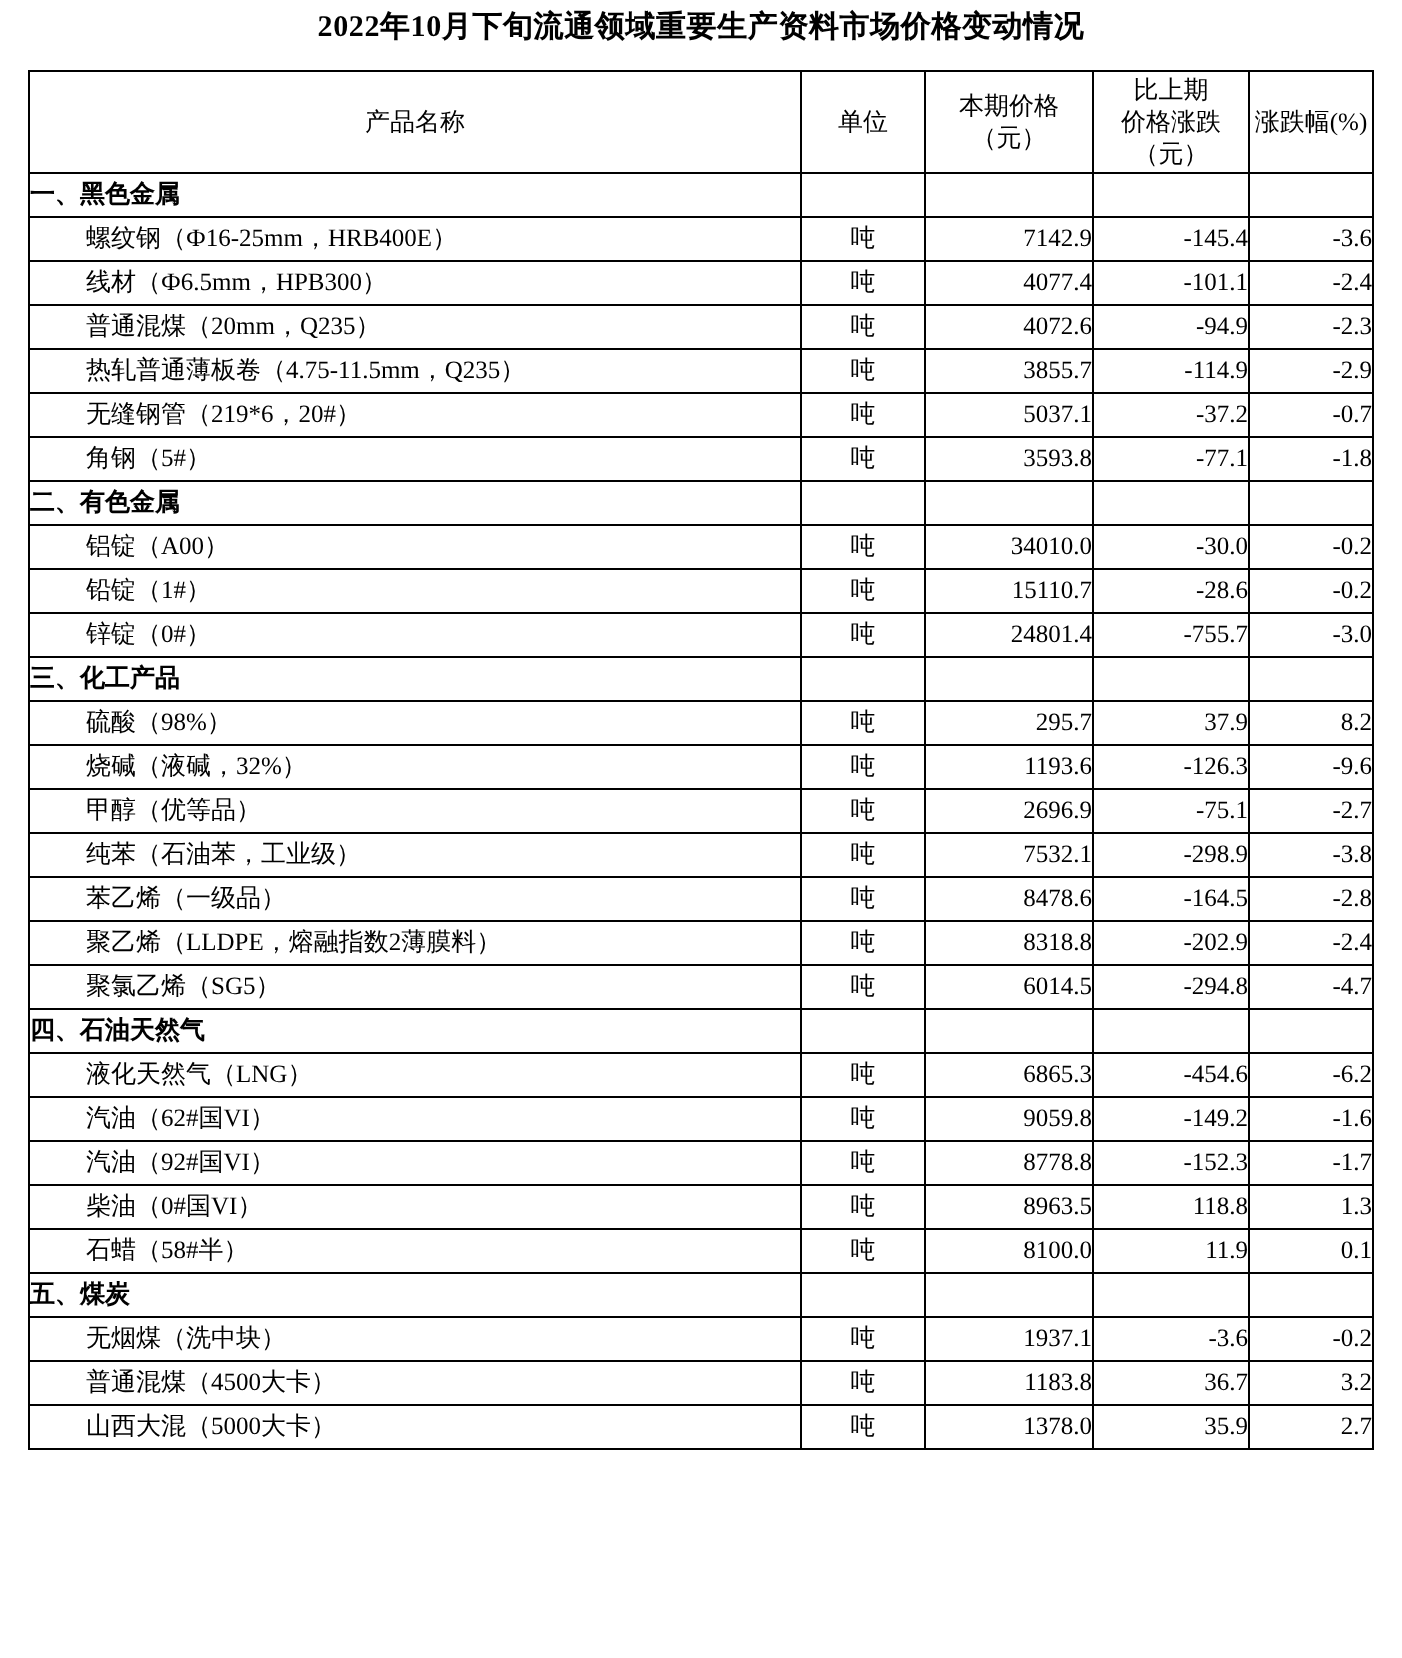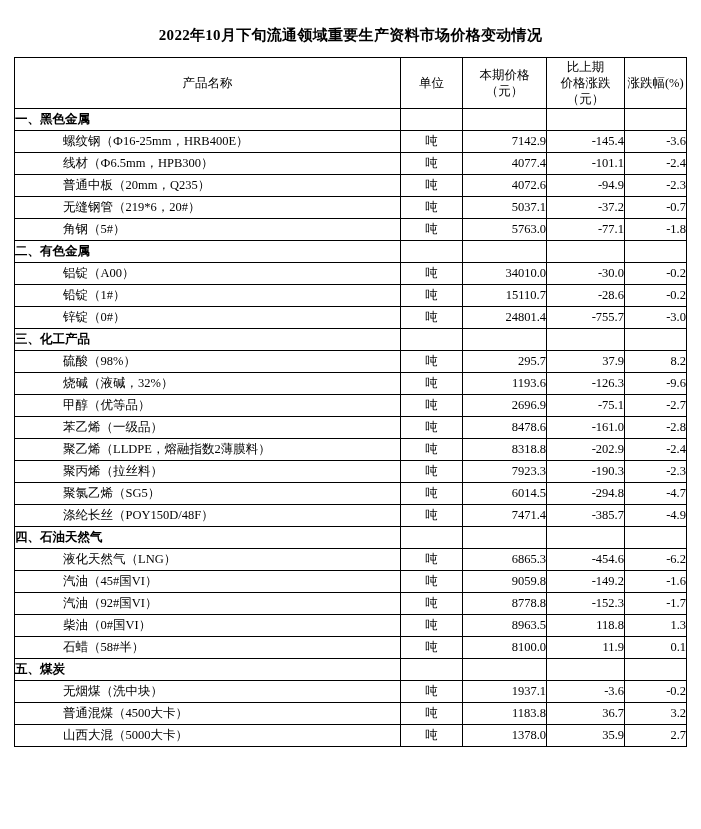--- a/index.html
+++ b/index.html
@@ -17,21 +17,21 @@
   .page {
     width: 701px;
     padding: 0;
     box-sizing: border-box;
   }
   .title {
     text-align: center;
     font-size: 15px;
     font-weight: bold;
     letter-spacing: 0.3px;
-    margin: 26px 0 12px 0;
+    margin: 4px 0 12px 0;
     font-family: "Liberation Serif", "DejaVu Serif", serif;
   }
   table.data {
     border-collapse: collapse;
     width: 672px;
     margin: 0 auto;
     table-layout: fixed;
   }
   table.data th, table.data td {
     border: 1px solid #000000;
@@ -59,21 +59,21 @@
   td.name {
     text-align: left;
     padding-left: 6px;
     white-space: nowrap;
     overflow: hidden;
   }
   td.name.cat {
     font-weight: bold;
   }
   td.name.item {
-    padding-left: 48px;
+    padding-left: 28px;
   }
   td.unit {
     text-align: center;
   }
   td.num {
     text-align: right;
     padding-right: 16px;
   }
   td.pct {
     text-align: right;
@@ -127,37 +127,44 @@
           <td class="pct">-3.6</td>
         </tr>
         <tr>
           <td class="name item">线材（Ф6.5mm，HPB300）</td>
           <td class="unit">吨</td>
           <td class="num">4077.4</td>
           <td class="num">-101.1</td>
           <td class="pct">-2.4</td>
         </tr>
         <tr>
-          <td class="name item">普通中板（20mm，Q235）</td>
+          <td class="name item">普通混煤（20mm，Q235）</td>
           <td class="unit">吨</td>
           <td class="num">4072.6</td>
           <td class="num">-94.9</td>
           <td class="pct">-2.3</td>
         </tr>
         <tr>
+          <td class="name item">热轧普通薄板卷（4.75-11.5mm，Q235）</td>
+          <td class="unit">吨</td>
+          <td class="num">3855.7</td>
+          <td class="num">-114.9</td>
+          <td class="pct">-2.9</td>
+        </tr>
+        <tr>
           <td class="name item">无缝钢管（219*6，20#）</td>
           <td class="unit">吨</td>
           <td class="num">5037.1</td>
           <td class="num">-37.2</td>
           <td class="pct">-0.7</td>
         </tr>
         <tr>
           <td class="name item">角钢（5#）</td>
           <td class="unit">吨</td>
-          <td class="num">5763.0</td>
+          <td class="num">3593.8</td>
           <td class="num">-77.1</td>
           <td class="pct">-1.8</td>
         </tr>
         <tr>
           <td class="name cat">二、有色金属</td>
           <td class="unit"></td>
           <td class="num"></td>
           <td class="num"></td>
           <td class="pct"></td>
         </tr>
@@ -204,70 +211,63 @@
           <td class="pct">-9.6</td>
         </tr>
         <tr>
           <td class="name item">甲醇（优等品）</td>
           <td class="unit">吨</td>
           <td class="num">2696.9</td>
           <td class="num">-75.1</td>
           <td class="pct">-2.7</td>
         </tr>
         <tr>
+          <td class="name item">纯苯（石油苯，工业级）</td>
+          <td class="unit">吨</td>
+          <td class="num">7532.1</td>
+          <td class="num">-298.9</td>
+          <td class="pct">-3.8</td>
+        </tr>
+        <tr>
           <td class="name item">苯乙烯（一级品）</td>
           <td class="unit">吨</td>
           <td class="num">8478.6</td>
-          <td class="num">-161.0</td>
+          <td class="num">-164.5</td>
           <td class="pct">-2.8</td>
         </tr>
         <tr>
           <td class="name item">聚乙烯（LLDPE，熔融指数2薄膜料）</td>
           <td class="unit">吨</td>
           <td class="num">8318.8</td>
           <td class="num">-202.9</td>
           <td class="pct">-2.4</td>
         </tr>
         <tr>
-          <td class="name item">聚丙烯（拉丝料）</td>
-          <td class="unit">吨</td>
-          <td class="num">7923.3</td>
-          <td class="num">-190.3</td>
-          <td class="pct">-2.3</td>
-        </tr>
-        <tr>
           <td class="name item">聚氯乙烯（SG5）</td>
           <td class="unit">吨</td>
           <td class="num">6014.5</td>
           <td class="num">-294.8</td>
           <td class="pct">-4.7</td>
         </tr>
         <tr>
-          <td class="name item">涤纶长丝（POY150D/48F）</td>
-          <td class="unit">吨</td>
-          <td class="num">7471.4</td>
-          <td class="num">-385.7</td>
-          <td class="pct">-4.9</td>
-        </tr>
-        <tr>
           <td class="name cat">四、石油天然气</td>
           <td class="unit"></td>
           <td class="num"></td>
           <td class="num"></td>
           <td class="pct"></td>
         </tr>
         <tr>
           <td class="name item">液化天然气（LNG）</td>
           <td class="unit">吨</td>
           <td class="num">6865.3</td>
           <td class="num">-454.6</td>
           <td class="pct">-6.2</td>
         </tr>
         <tr>
-          <td class="name item">汽油（45#国VI）</td>
+          <td class="name item">汽油（62#国VI）</td>
           <td class="unit">吨</td>
           <td class="num">9059.8</td>
           <td class="num">-149.2</td>
           <td class="pct">-1.6</td>
         </tr>
         <tr>
           <td class="name item">汽油（92#国VI）</td>
           <td class="unit">吨</td>
           <td class="num">8778.8</td>
           <td class="num">-152.3</td>

